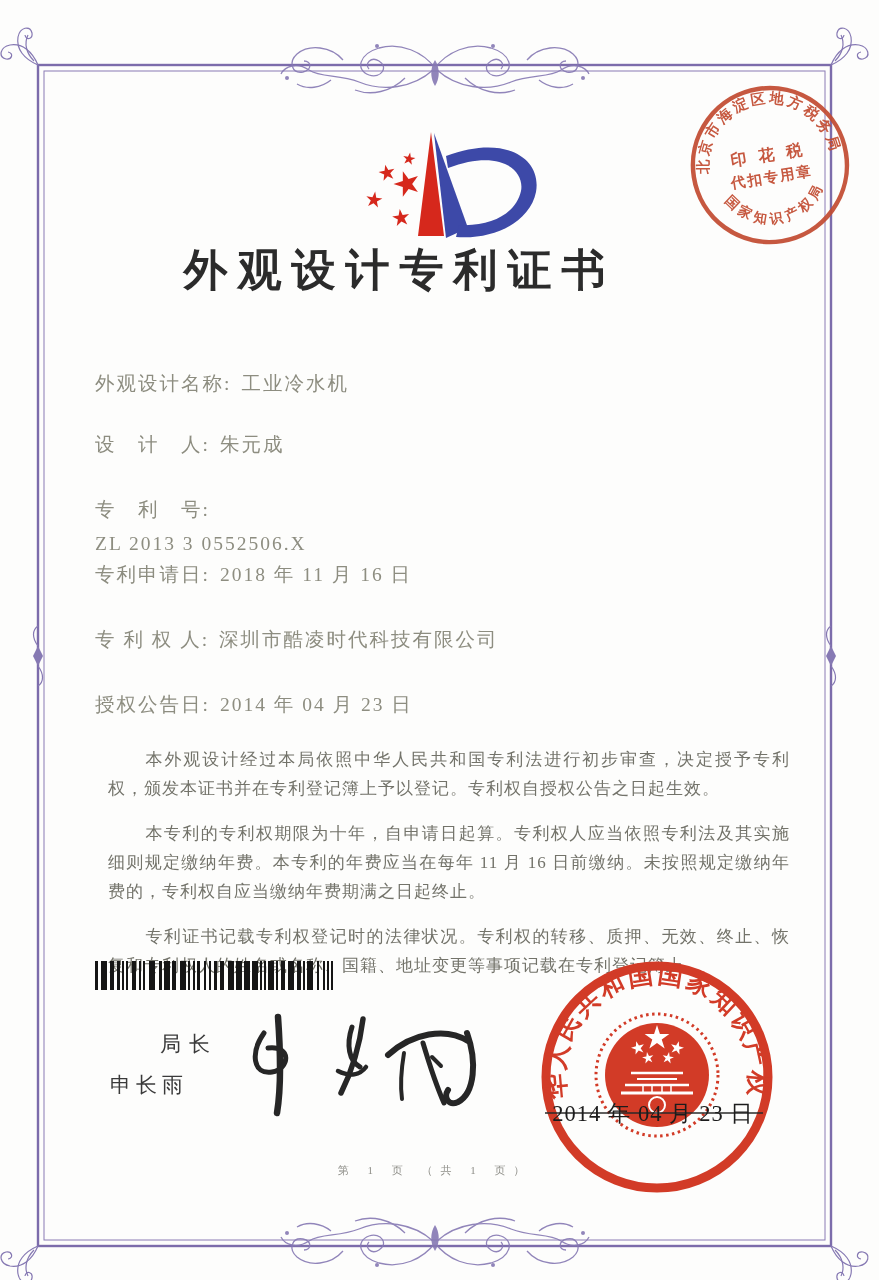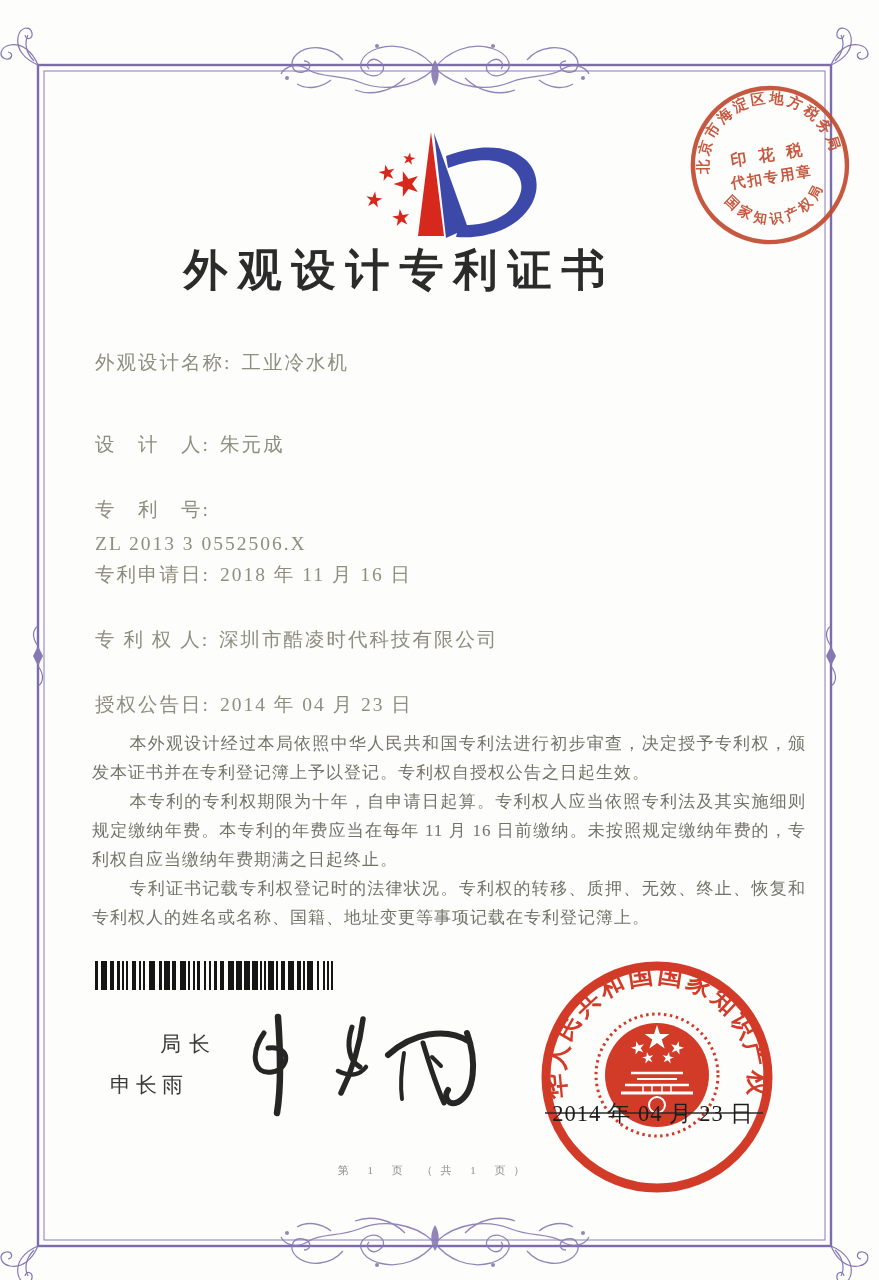--- a/index.html
+++ b/index.html
@@ -16,28 +16,28 @@
   .tax-stamp{left:683px;top:78px;transform:rotate(-9deg);opacity:.92;}
   .logo{left:352px;top:122px;}
   .title{
     position:absolute;left:0;top:241px;width:799px;text-align:center;
     font-size:44px;font-weight:700;letter-spacing:10px;color:#2b2b2b;
   }
   .field{
     position:absolute;left:95px;display:flex;gap:10px;white-space:nowrap;
     font-size:19.5px;color:#8d8d80;letter-spacing:2px;
   }
-  .f0{top:349px;} .f1{top:431px;} .f2{top:496px;flex-direction:column;}
+  .f0{top:370px;} .f1{top:431px;} .f2{top:496px;flex-direction:column;}
   .f3{top:561px;} .f4{top:626px;} .f5{top:691px;}
   .body-text{
     position:absolute;left:92px;top:729px;width:714px;
     font-size:17px;line-height:29px;letter-spacing:1px;color:#73736a;
     text-align:justify;
   }
-  .body-text p{margin:0;text-indent:2.2em;}
+  .body-text p{margin:16px;text-indent:2.2em;}
   .barcode{
     position:absolute;left:95px;top:961px;width:240px;height:29px;
     display:flex;align-items:stretch;overflow:hidden;
   }
   .barcode span{background:#151515;height:100%;flex:0 0 auto;display:block;}
   .barcode i{height:100%;flex:0 0 auto;display:block;}
   .sig-role{position:absolute;left:112px;top:1030px;font-size:21px;color:#3a3a3a;letter-spacing:8px;margin-left:48px;}
   .sig-name{position:absolute;left:110px;top:1071px;font-size:21px;color:#3a3a3a;letter-spacing:5px;}
   .signature{left:220px;top:1005px;}
   .seal{left:535px;top:955px;}

